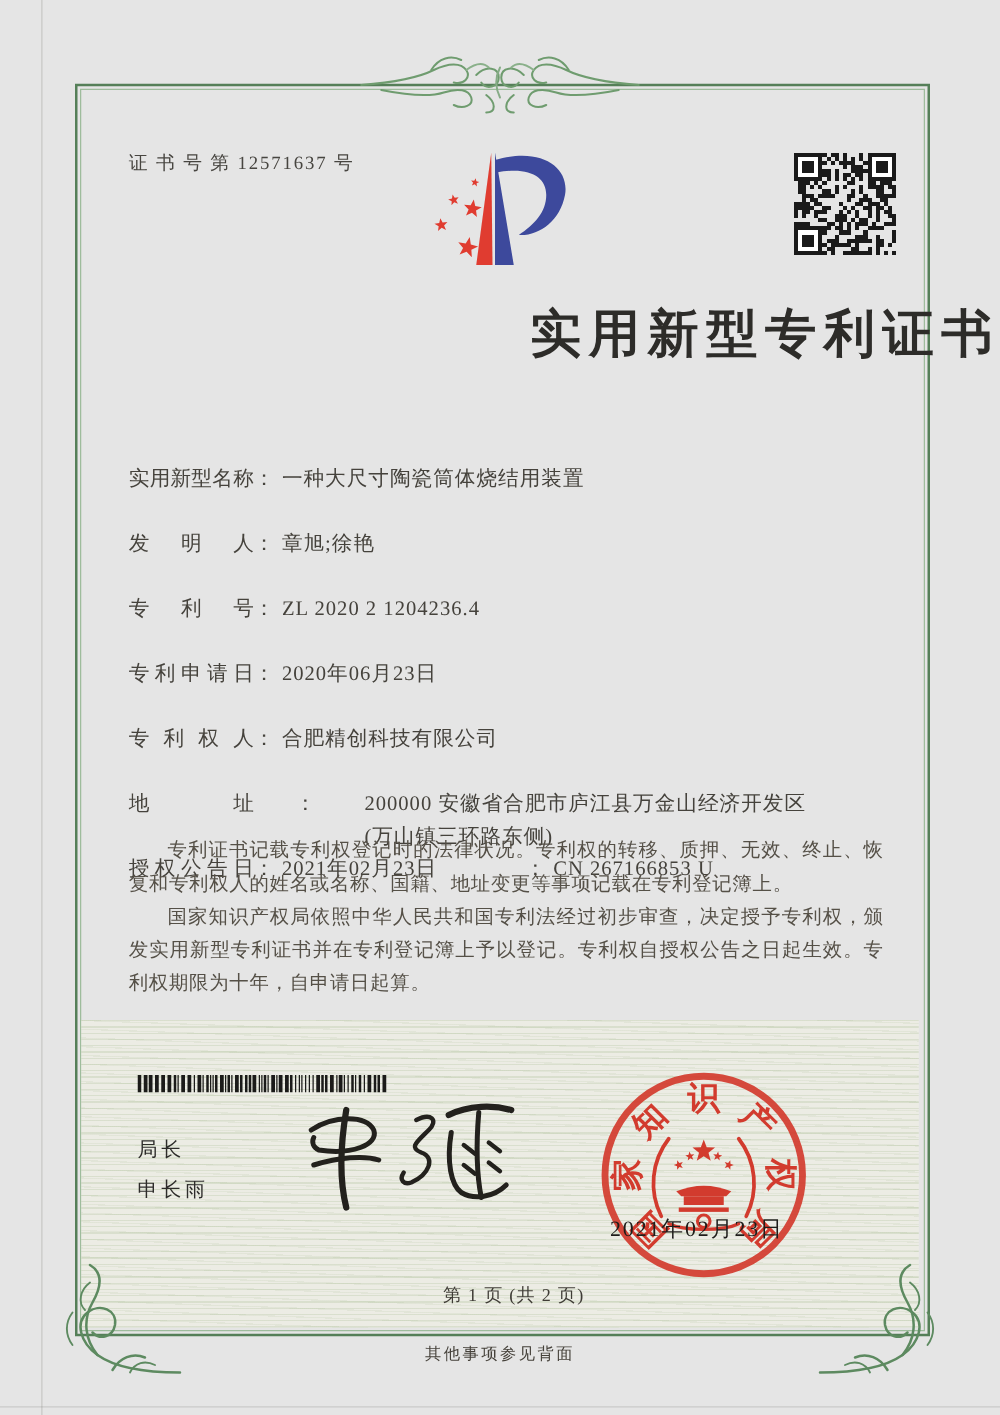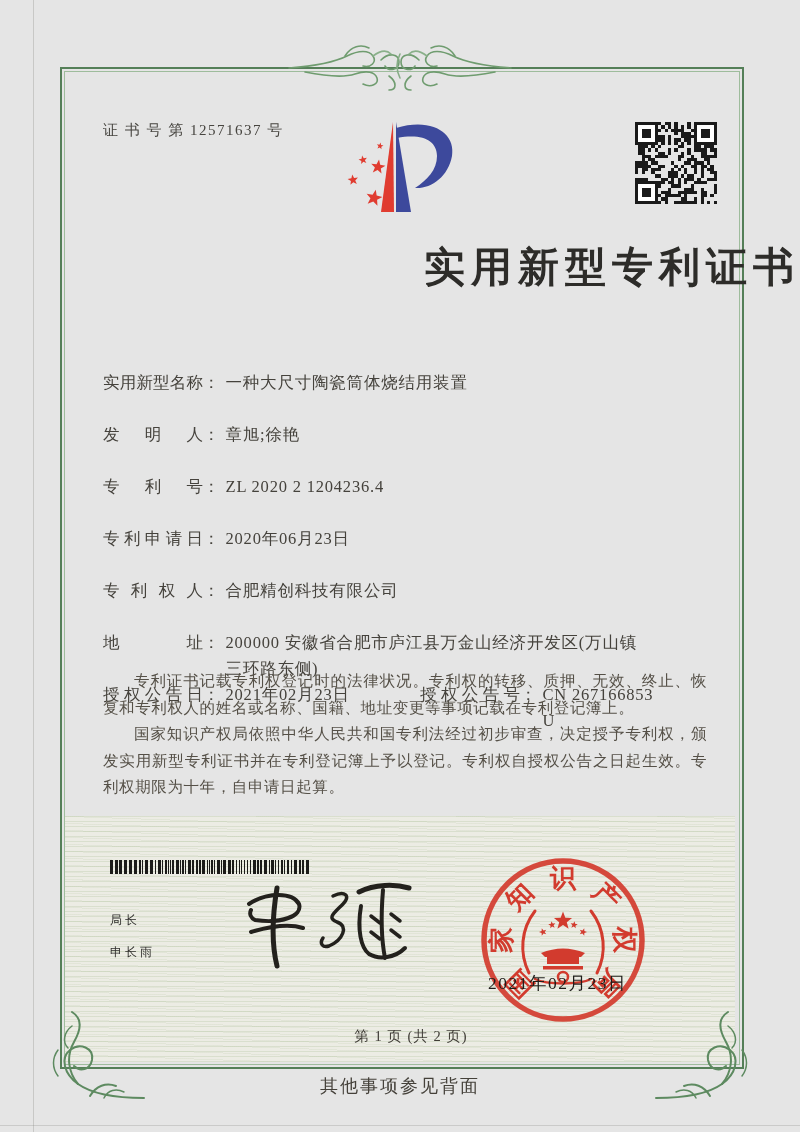--- a/index.html
+++ b/index.html
@@ -35,42 +35,42 @@
   .qr{left:635px;top:122px;width:82px;height:82px;}
 
   .title{left:0;top:240px;width:800px;text-align:right;
     font-size:41px;font-weight:600;letter-spacing:6px;color:#2d2c29;}
 
   .fields{left:103px;top:344px;width:557px;font-size:16.5px;color:#45423c;}
   .frow{display:flex;line-height:26px;margin-bottom:21px;margin-top:26px;}
   .flabel{display:inline-block;width:100px;flex:0 0 100px;text-align:justify;text-align-last:justify;}
   .fcolon{flex:0 0 auto;padding-right:6px;}
   .fvalue{flex:1 1 auto;letter-spacing:.8px;}
-  .row-addr{margin-bottom:0;}
+  .row-addr{margin-bottom:0;gap:33px;}
   .row-addr .fvalue{max-width:420px;}
   .frow-pair{display:flex;}
   .pair-left{display:flex;width:317px;flex:0 0 317px;line-height:26px;}
   .pair-right{display:flex;flex:1;line-height:26px;}
 
   .paras{left:103px;top:668px;width:604px;font-size:15.5px;line-height:26.5px;
     letter-spacing:.6px;color:#555047;text-align:justify;}
   .paras p{margin:0;text-indent:2em;}
 
   .barcode{left:110px;top:860px;width:200px;height:14px;}
 
-  .signoff{left:110px;top:905px;font-family:Liberation Mono, monospace;
-    font-size:12px;color:#2d2c2a;letter-spacing:3px;line-height:32px;}
+  .signoff{left:110px;top:905px;font-family:Liberation Sans, sans-serif;
+    font-size:16px;color:#2d2c2a;letter-spacing:3px;line-height:32px;}
   .signature{left:215px;top:870px;width:200px;height:112px;}
 
   .seal{left:478px;top:855px;width:170px;height:170px;z-index:5;}
   .seal-date{left:488px;top:971px;font-size:17.5px;letter-spacing:1.5px;color:#1e1d1a;z-index:6;}
 
   .page-info{left:0;top:1027px;width:800px;text-align:center;font-size:14.5px;
     letter-spacing:1px;color:#3f3c36;padding-left:11px;}
-  .back-note{left:0;top:1074px;width:800px;text-align:center;font-size:18px;
+  .back-note{left:0;top:1074px;width:800px;text-align:center;font-size:13px;
     letter-spacing:2px;color:#45413a;}
 </style>
 </head>
 <body>
 
 <div class="page">
 
   <div class="edge-left"></div>
   <div class="edge-bottom"></div>
 
@@ -418,21 +418,20 @@
         <span class="fcolon">：</span>
         <span class="fvalue">200000 安徽省合肥市庐江县万金山经济开发区(万山镇三环路东侧)</span>
     </div>
     <div class="frow-pair">
       <div class="pair-left">
         <span class="flabel">授权公告日</span>
           <span class="fcolon">：</span>
           <span class="fvalue">2021年02月23日</span>
       </div>
       <div class="pair-right">
-        <span class="flabel">授权公告号</span>
           <span class="fcolon">：</span>
           <span class="fvalue">CN 267166853 U</span>
       </div>
     </div>
   </div>
 
   <div class="content paras">
     <p>专利证书记载专利权登记时的法律状况。专利权的转移、质押、无效、终止、恢复和专利权人的姓名或名称、国籍、地址变更等事项记载在专利登记簿上。</p>
     <p>国家知识产权局依照中华人民共和国专利法经过初步审查，决定授予专利权，颁发实用新型专利证书并在专利登记簿上予以登记。专利权自授权公告之日起生效。专利权期限为十年，自申请日起算。</p>
   </div>

